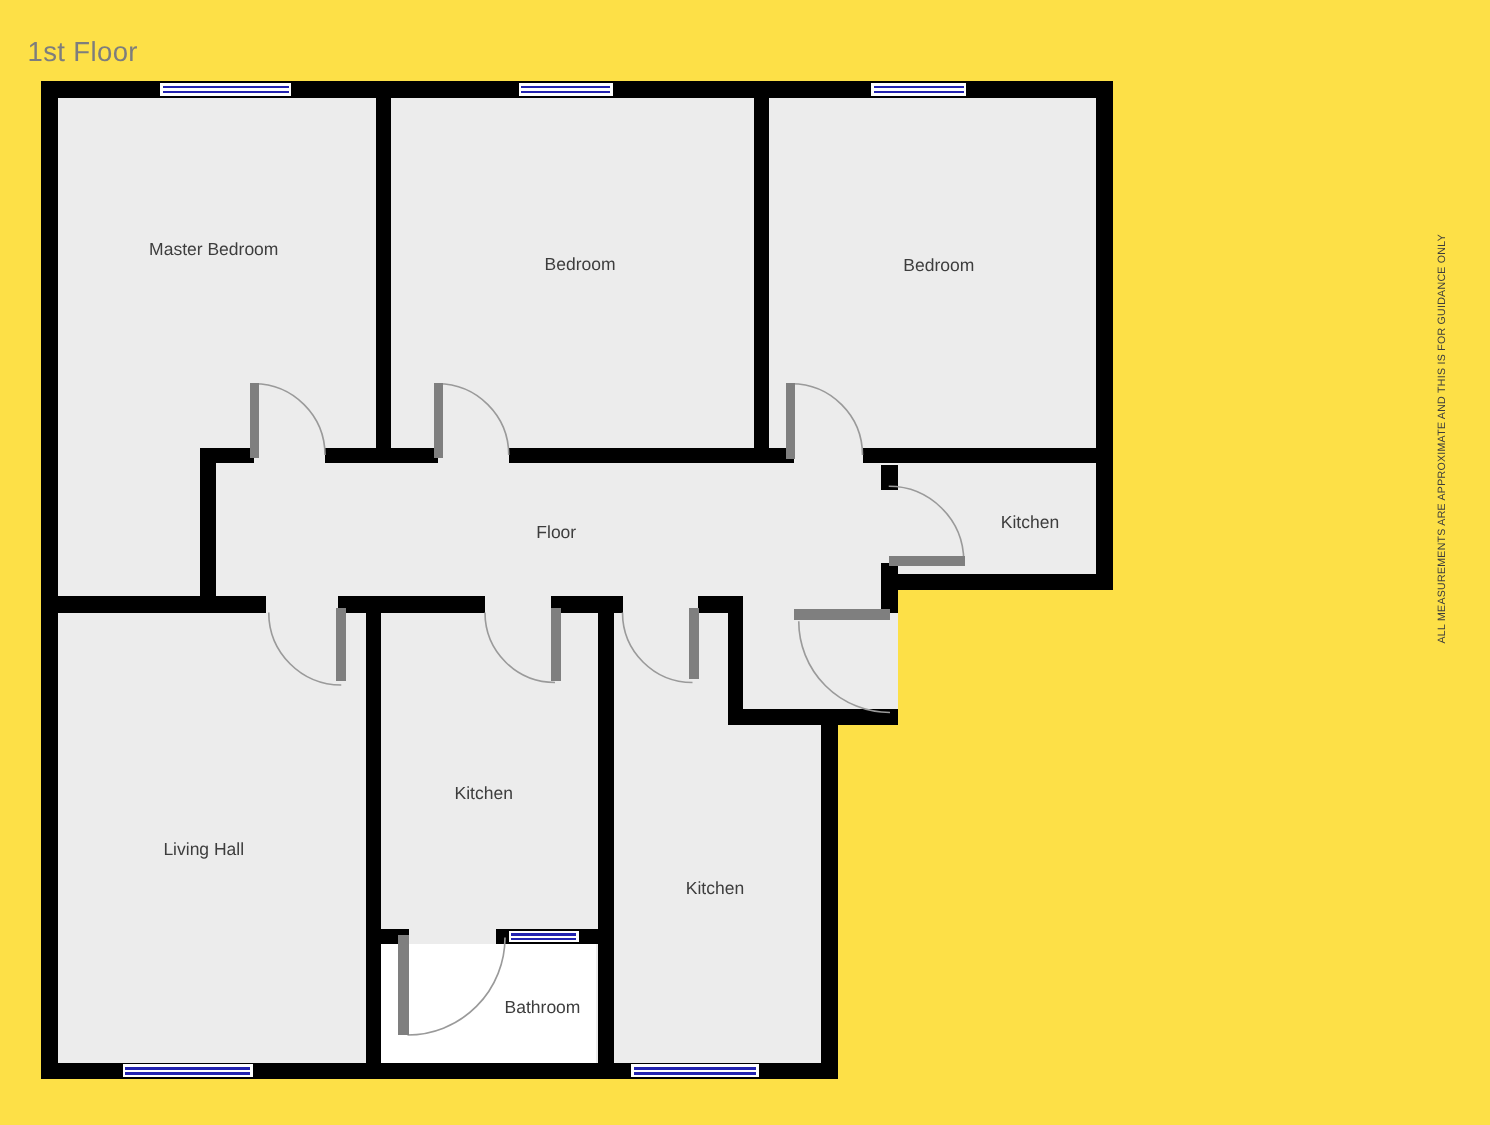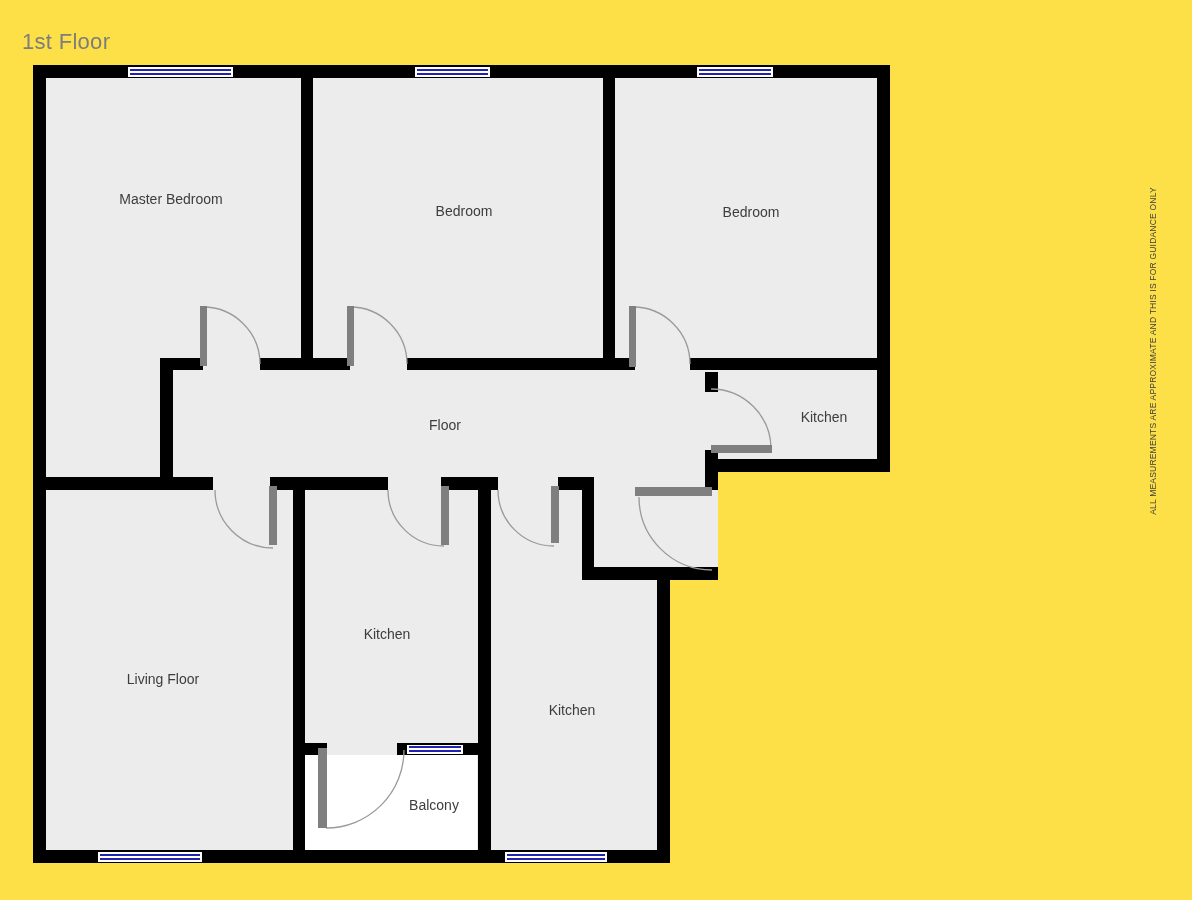--- a/index.html
+++ b/index.html
@@ -190,19 +190,19 @@
     </g>
   </svg>
 
   <div class="page-title">1st Floor</div>
 
   <div class="room-label lbl-master">Master Bedroom</div>
   <div class="room-label lbl-bedroom2">Bedroom</div>
   <div class="room-label lbl-bedroom3">Bedroom</div>
   <div class="room-label lbl-hall">Floor</div>
   <div class="room-label lbl-storage">Kitchen</div>
-  <div class="room-label lbl-living">Living Floor</div>
+  <div class="room-label lbl-living">Living Hall</div>
   <div class="room-label lbl-kitchen">Kitchen</div>
   <div class="room-label lbl-bathroom">Kitchen</div>
-  <div class="room-label lbl-balcony">Balcony</div>
+  <div class="room-label lbl-balcony">Bathroom</div>
 
   <div class="disclaimer">ALL MEASUREMENTS ARE APPROXIMATE AND THIS IS FOR GUIDANCE ONLY</div>
 </div>
 
 </body></html>

